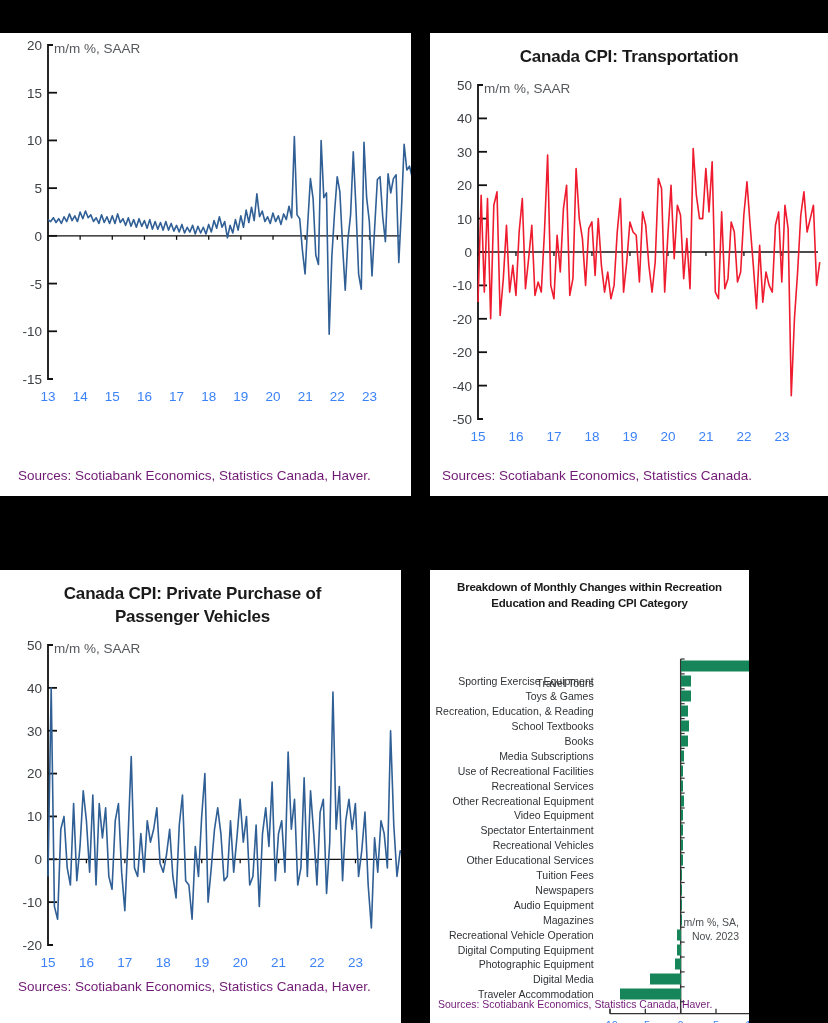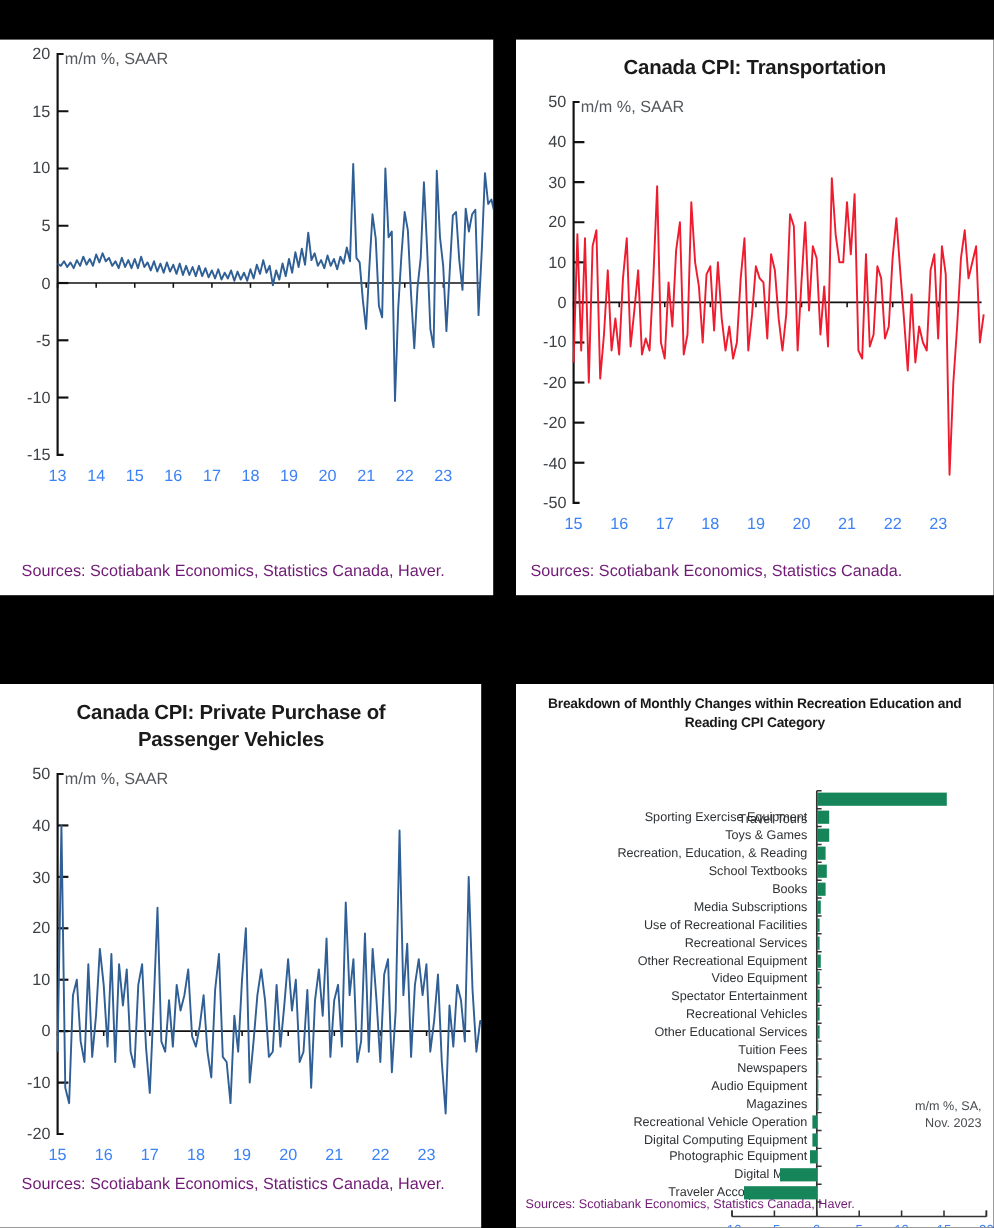--- a/index.html
+++ b/index.html
@@ -17,21 +17,21 @@
   .panel {
     position: absolute;
     background: #ffffff;
     box-sizing: border-box;
     overflow: hidden;
   }
   
   #panel-rents        { left: 0px;   top: 33px;  width: 411px; height: 463px; }
   #panel-transport    { left: 430px; top: 33px;  width: 398px; height: 463px; }
   #panel-vehicles     { left: 0px;   top: 570px; width: 401px; height: 453px; }
-  #panel-recreation   { left: 430px; top: 570px; width: 398px; height: 453px; }
+  #panel-recreation   { left: 430px; top: 570px; width: 319px; height: 453px; }
 
   .chart-title {
     text-align: center;
     font-weight: bold;
     color: #1a1a1a;
     letter-spacing: -0.2px;
   }
   #panel-rents .chart-title,
   #panel-transport .chart-title { font-size: 17px; margin: 14px 6px 6px 6px; }
   #panel-vehicles .chart-title  { font-size: 17px; margin: 13px 36px 4px 20px; line-height: 1.35; }

